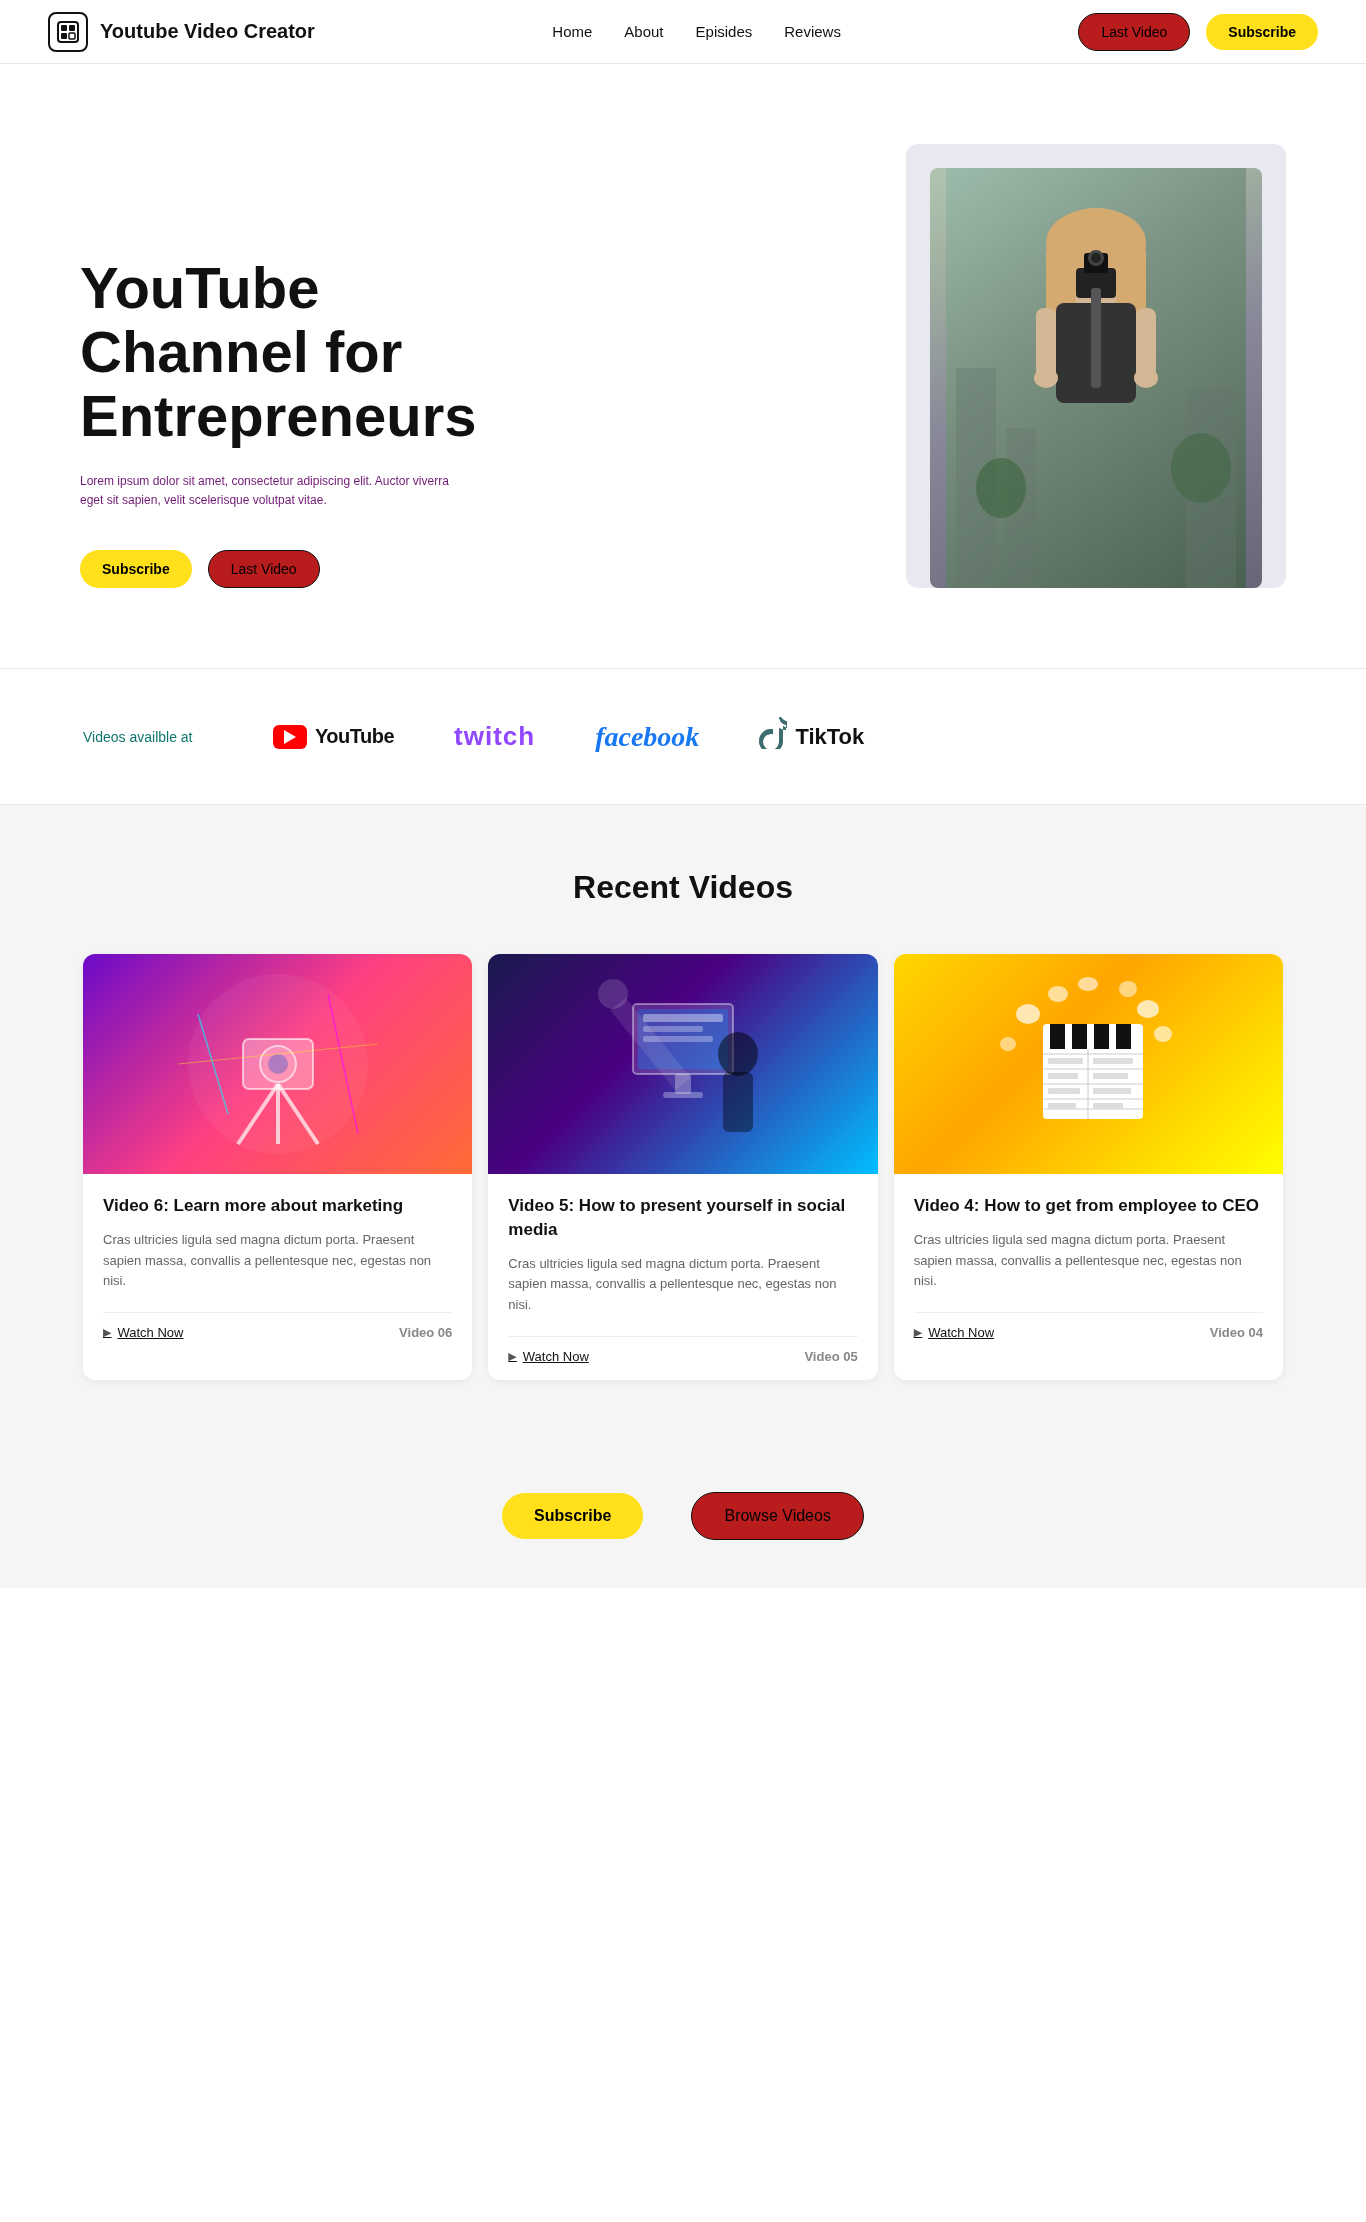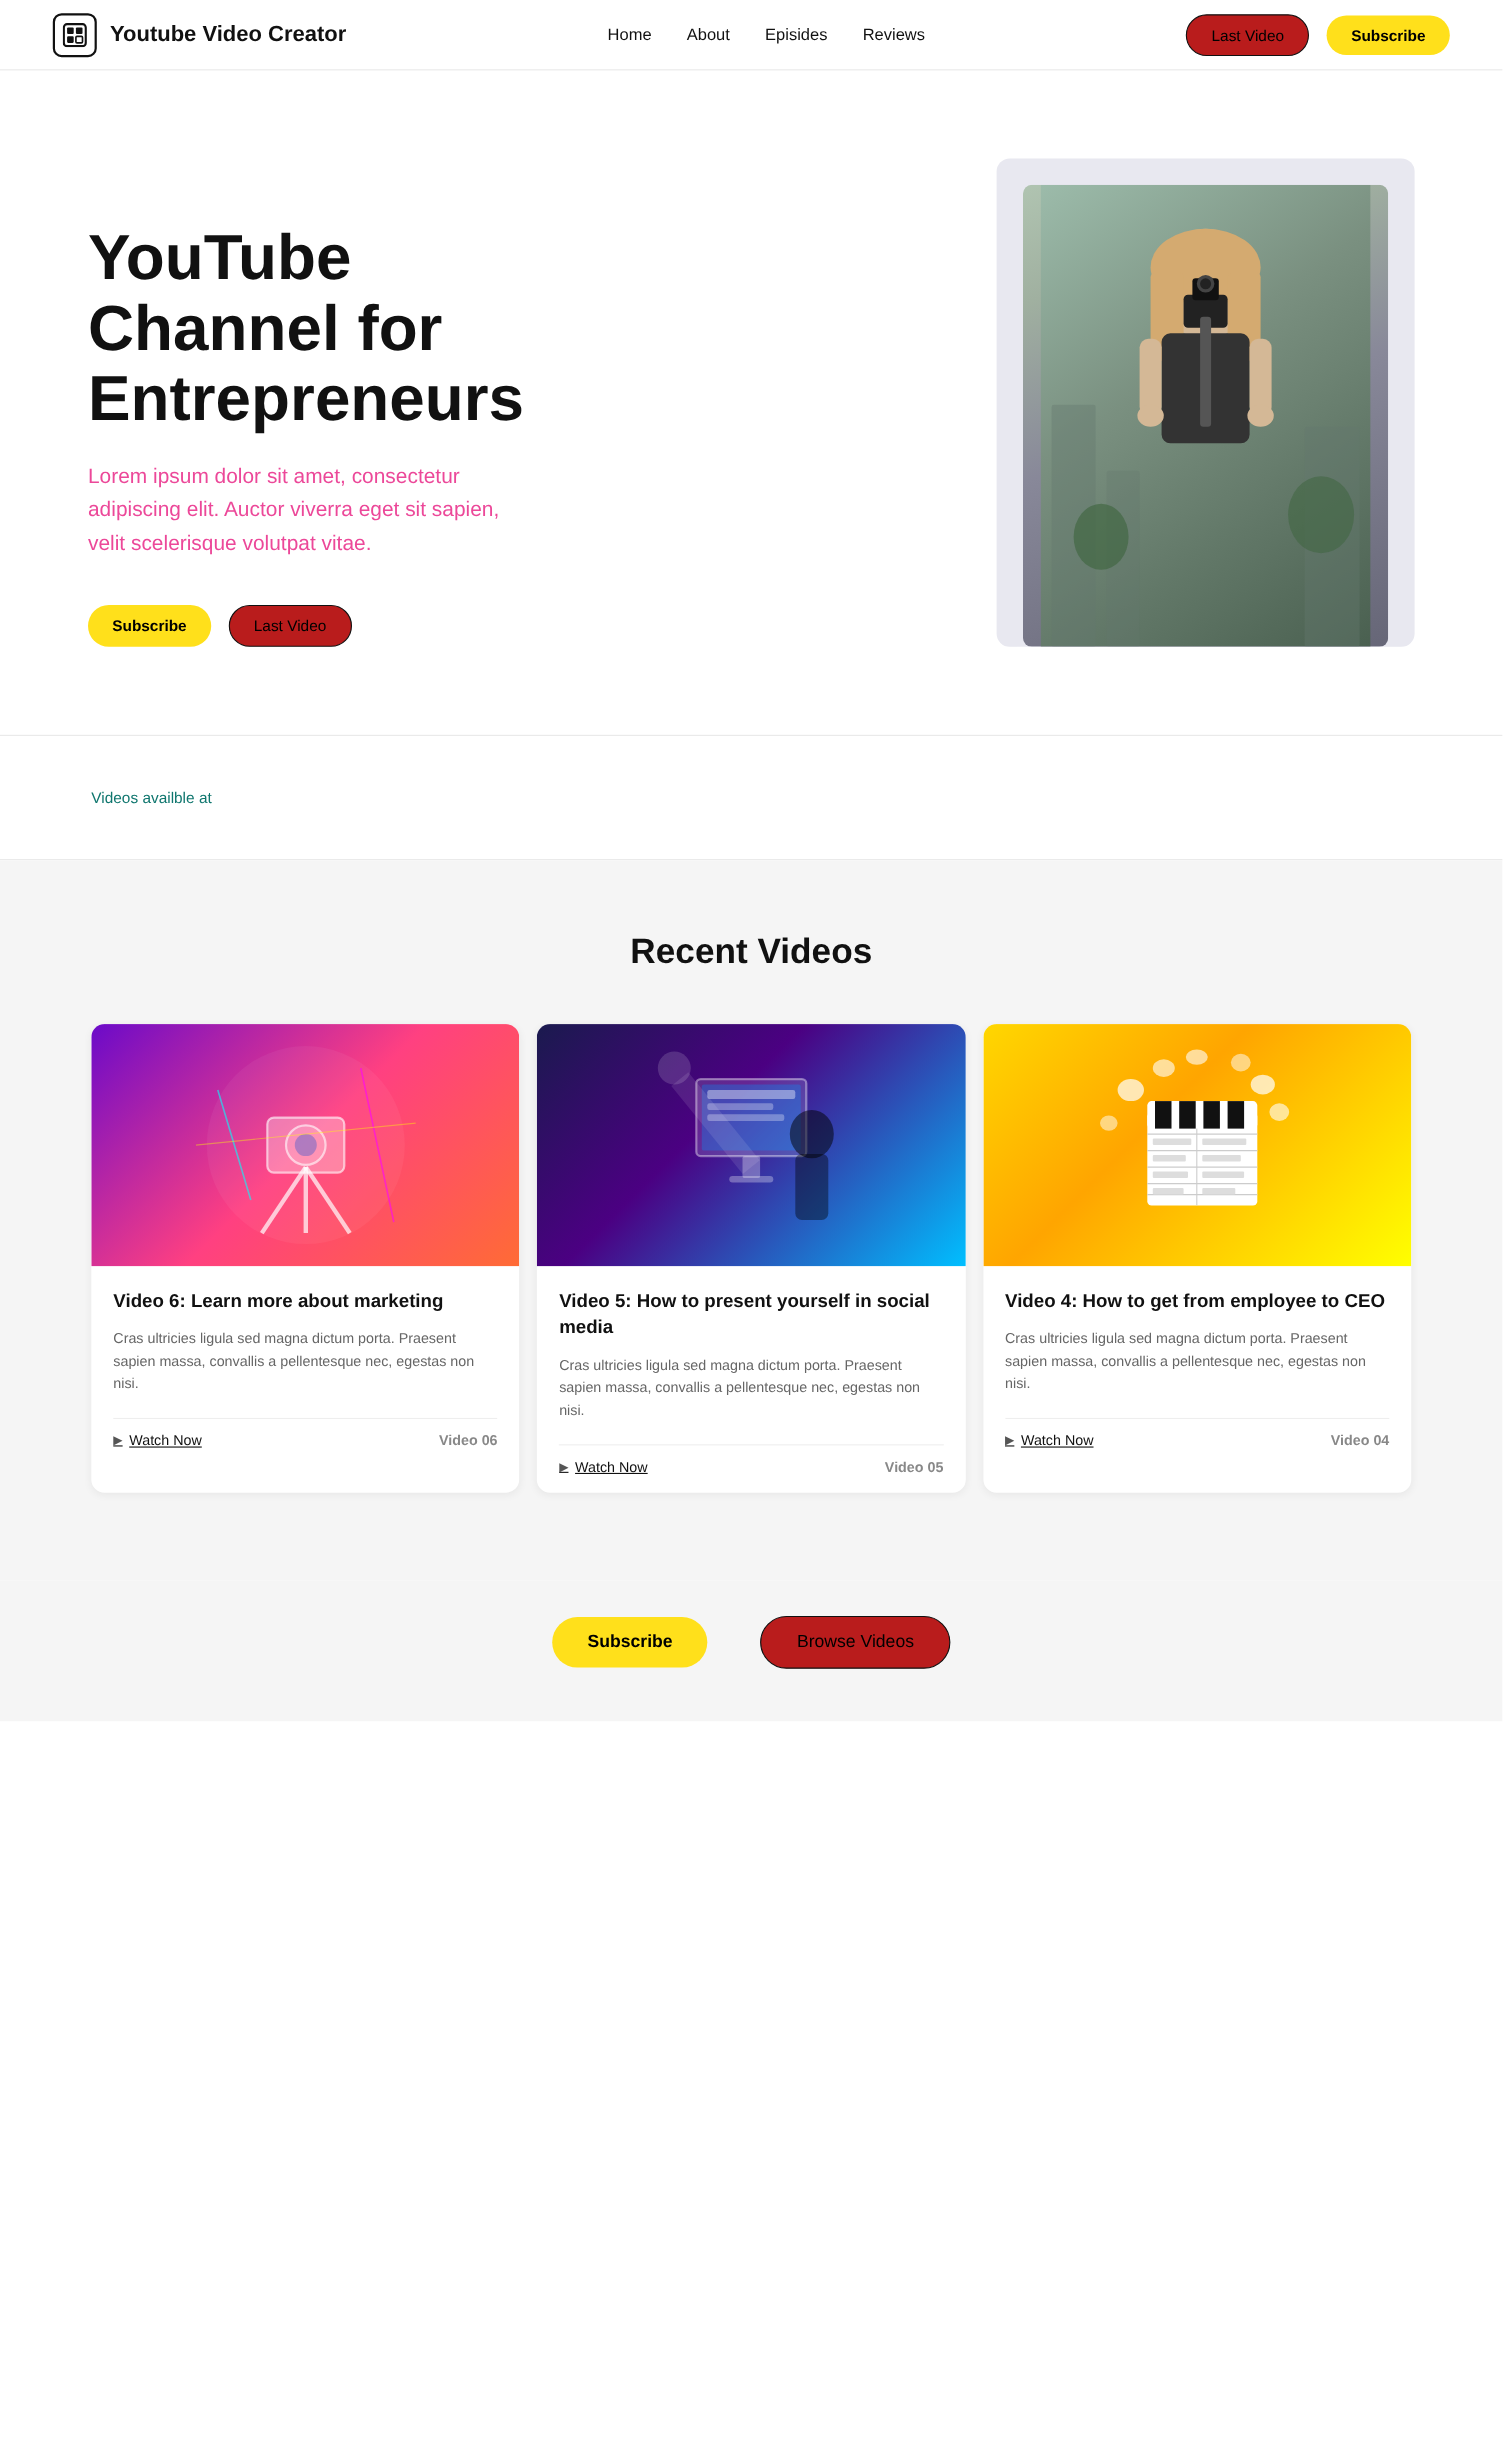--- a/index.html
+++ b/index.html
@@ -28,21 +28,21 @@
       background: #FFE01B; font-size: 14px; font-weight: 600; cursor: pointer;
     }
 
     
     .hero {
       display: flex; align-items: flex-end; justify-content: space-between;
       padding: 80px 80px 80px 80px; max-width: 1366px; margin: 0 auto;
     }
     .hero-left { flex: 1; max-width: 460px; }
     .hero-title { font-size: 58px; font-weight: 800; line-height: 1.1; margin-bottom: 24px; }
-    .hero-desc { font-size: 19px; color: #ec4899; line-height: 1.6; margin-bottom: 40px; max-width: 380px; }
+    .hero-desc { font-size: 12px; color: #701a75; line-height: 1.6; margin-bottom: 40px; max-width: 380px; }
     .hero-buttons { display: flex; gap: 16px; }
     .hero-right { flex: 1; display: flex; justify-content: flex-end; }
     .hero-image-wrapper {
       background: #e8e8f0; border-radius: 12px;
       padding: 24px 24px 0 24px; width: 380px; overflow: hidden;
     }
     .hero-image-inner {
       width: 100%; height: 420px; border-radius: 8px; overflow: hidden;
       background: linear-gradient(135deg, #8aa, #667);
     }
@@ -213,20 +213,48 @@
           </svg>
         </div>
       </div>
     </div>
   </div>
 </section>
 
 <section class="platforms-section">
   <div class="platforms-inner">
     <span class="platforms-label">Videos availble at</span>
+    <div class="platform-logos">
+
+      <div class="yt-logo">
+        <div class="yt-icon">
+          <div class="yt-play"></div>
+        </div>
+        <span class="yt-text">YouTube</span>
+      </div>
+
+      <div class="twitch-logo">
+        <span class="twitch-t" style="font-family: Arial; font-weight:900; font-size:26px; letter-spacing:1px;">twitch</span>
+      </div>
+
+      <div class="fb-logo">
+        <span>facebook</span>
+      </div>
+
+      <div class="tiktok-logo">
+        <span class="tiktok-icon">
+          <svg width="28" height="32" viewBox="0 0 28 32" fill="none">
+            <path d="M20 0c0.5 4 3 7 7 8v5c-2.5 0-5-0.8-7-2v14c0 4.4-3.6 8-8 8s-8-3.6-8-8 3.6-8 8-8c0.7 0 1.3 0.1 2 0.3V12c-0.7-0.1-1.3-0.1-2-0.1C5.4 11.9 0 17.3 0 24s5.4 12 12 12 12-5.4 12-12V9c2 1.3 4.3 2 7 2V5c-5.3 0-9-4.5-9-5h-2z" fill="#111"></path>
+            <path d="M20 0c0.5 4 3 7 7 8v5c-2.5 0-5-0.8-7-2v14c0 4.4-3.6 8-8 8s-8-3.6-8-8 3.6-8 8-8c0.7 0 1.3 0.1 2 0.3V12c-0.7-0.1-1.3-0.1-2-0.1C5.4 11.9 0 17.3 0 24s5.4 12 12 12 12-5.4 12-12V9c2 1.3 4.3 2 7 2V5c-5.3 0-9-4.5-9-5h-2z" fill="#69C9D0" opacity="0.5"></path>
+          </svg>
+        </span>
+        <span class="tiktok-text">TikTok</span>
+      </div>
+
+    </div>
   </div>
 </section>
 
 <section class="recent-section">
   <h2 class="recent-title">Recent Videos</h2>
 
   <div class="video-grid">
 
     <div class="video-card">
       <div class="video-thumb thumb-1">

